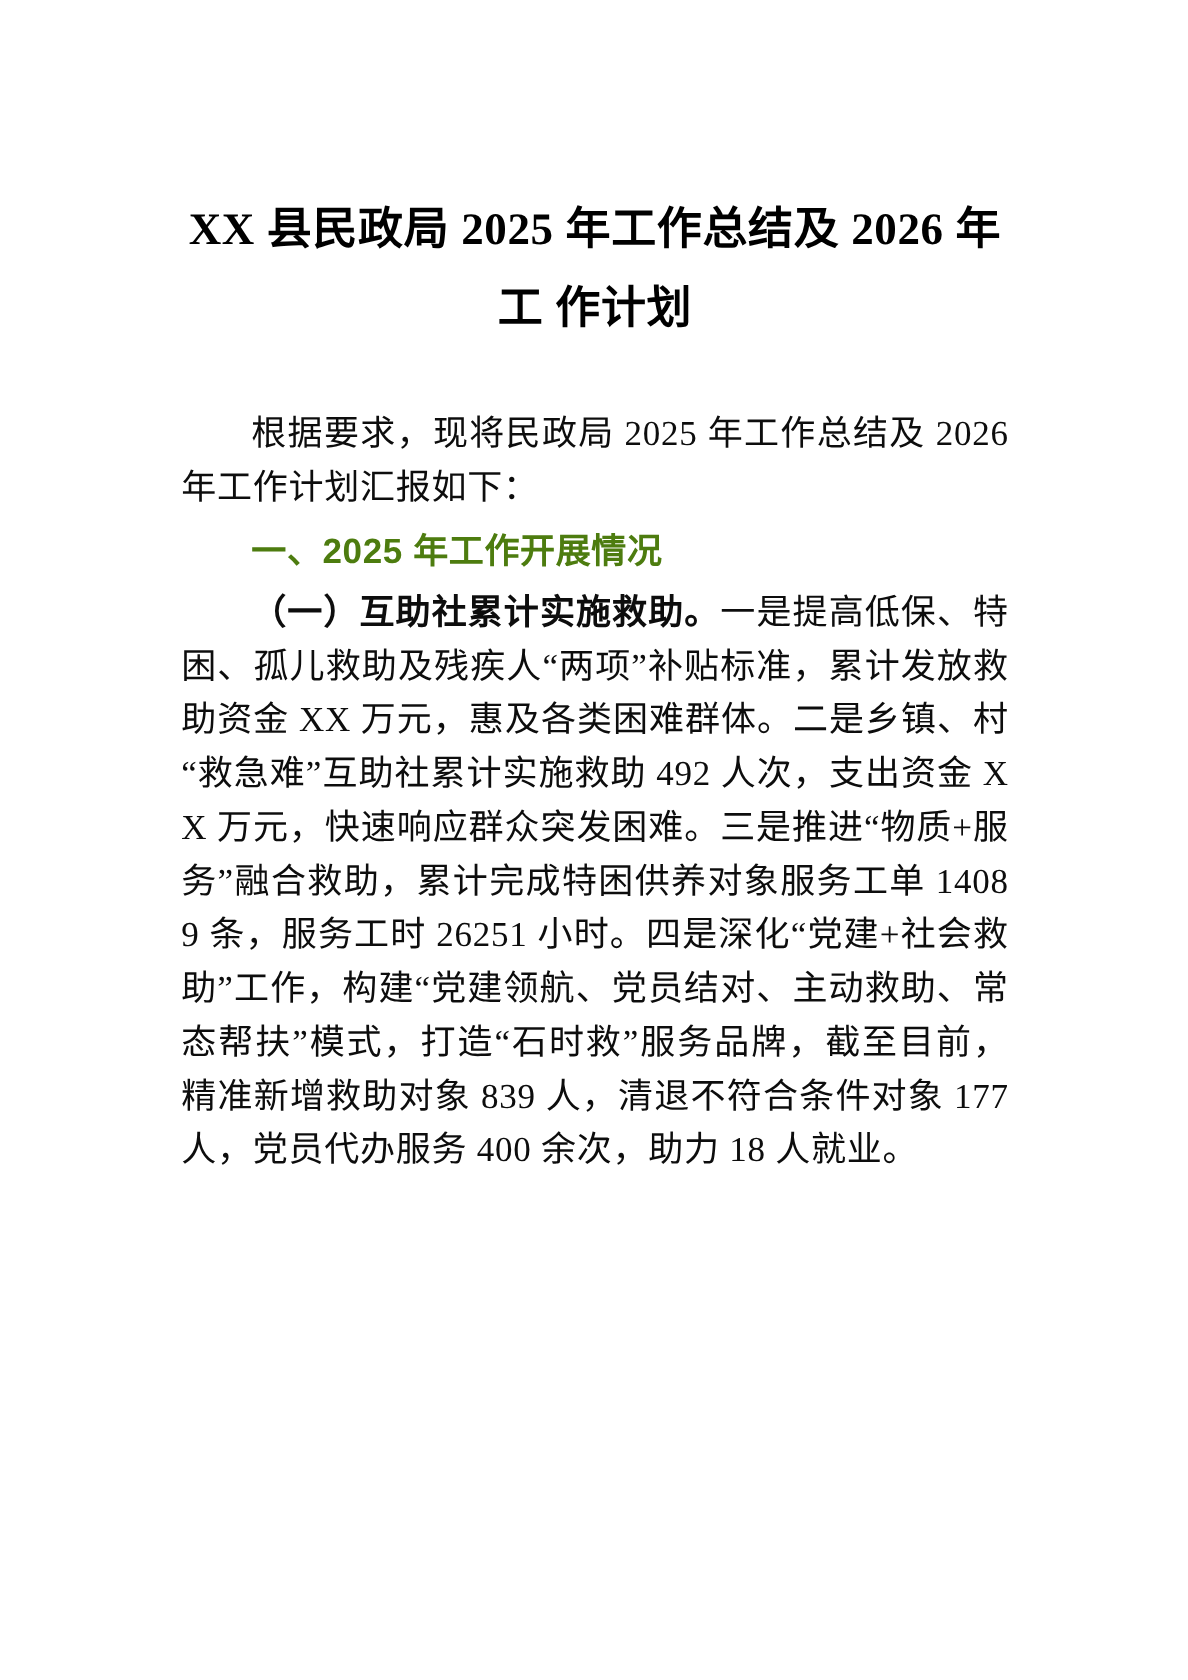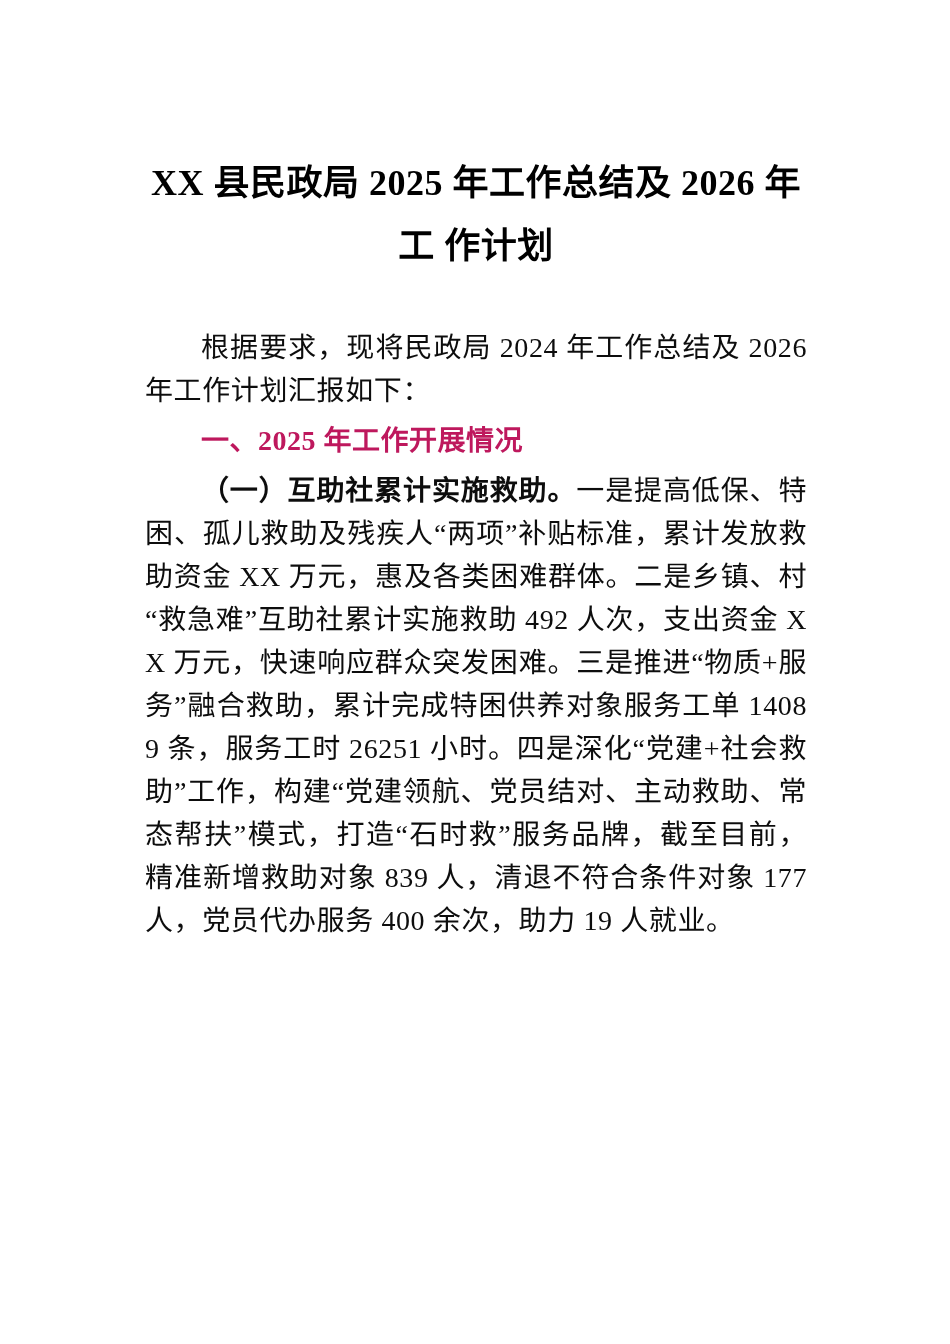--- a/index.html
+++ b/index.html
@@ -53,25 +53,25 @@
     letter-spacing: 0.6px;
     word-break: break-all;
   }
 
   .para-lead {
     margin-top: 48px;
   }
 
   
   .h1-section {
-    font-family: Liberation Serif, serif;
+    font-family: Liberation Sans, sans-serif;
     font-weight: bold;
     font-size: 28px;
     line-height: 43px;
-    color: #be185d;
+    color: #4d7c0f;
     text-indent: 56px;
     margin: 0;
     margin-top: 7px;
     letter-spacing: 0.5px;
   }
 
   
   .h2-runin {
     font-weight: bold;
     letter-spacing: 0.6px;
@@ -85,21 +85,21 @@
 <body>
 
 <div class="page">
   <div class="content">
 
     <h1 class="doc-title">
       <span>XX 县民政局 2025 年工作总结及 2026 年工</span>
       <span>作计划</span>
     </h1>
 
-    <p class="para para-lead">根据要求，现将民政局 2024 年工作总结及 2026 年工作计划汇报如下：</p>
+    <p class="para para-lead">根据要求，现将民政局 2025 年工作总结及 2026 年工作计划汇报如下：</p>
 
     <p class="h1-section">一、2025 年工作开展情况</p>
 
-    <p class="para para-sub"><span class="h2-runin">（一）互助社累计实施救助。</span><span>一是提高低保、特困、孤儿救助及残疾人“两项”补贴标准，累计发放救助资金 XX 万元，惠及各类困难群体。二是乡镇、村“救急难”互助社累计实施救助 492 人次，支出资金 XX 万元，快速响应群众突发困难。三是推进“物质+服务”融合救助，累计完成特困供养对象服务工单 14089 条，服务工时 26251 小时。四是深化“党建+社会救助”工作，构建“党建领航、党员结对、主动救助、常态帮扶”模式，打造“石时救”服务品牌，截至目前，精准新增救助对象 839 人，清退不符合条件对象 177 人，党员代办服务 400 余次，助力 19 人就业。</span></p>
+    <p class="para para-sub"><span class="h2-runin">（一）互助社累计实施救助。</span><span>一是提高低保、特困、孤儿救助及残疾人“两项”补贴标准，累计发放救助资金 XX 万元，惠及各类困难群体。二是乡镇、村“救急难”互助社累计实施救助 492 人次，支出资金 XX 万元，快速响应群众突发困难。三是推进“物质+服务”融合救助，累计完成特困供养对象服务工单 14089 条，服务工时 26251 小时。四是深化“党建+社会救助”工作，构建“党建领航、党员结对、主动救助、常态帮扶”模式，打造“石时救”服务品牌，截至目前，精准新增救助对象 839 人，清退不符合条件对象 177 人，党员代办服务 400 余次，助力 18 人就业。</span></p>
 
 
   </div>
 </div>
 
 </body></html>

